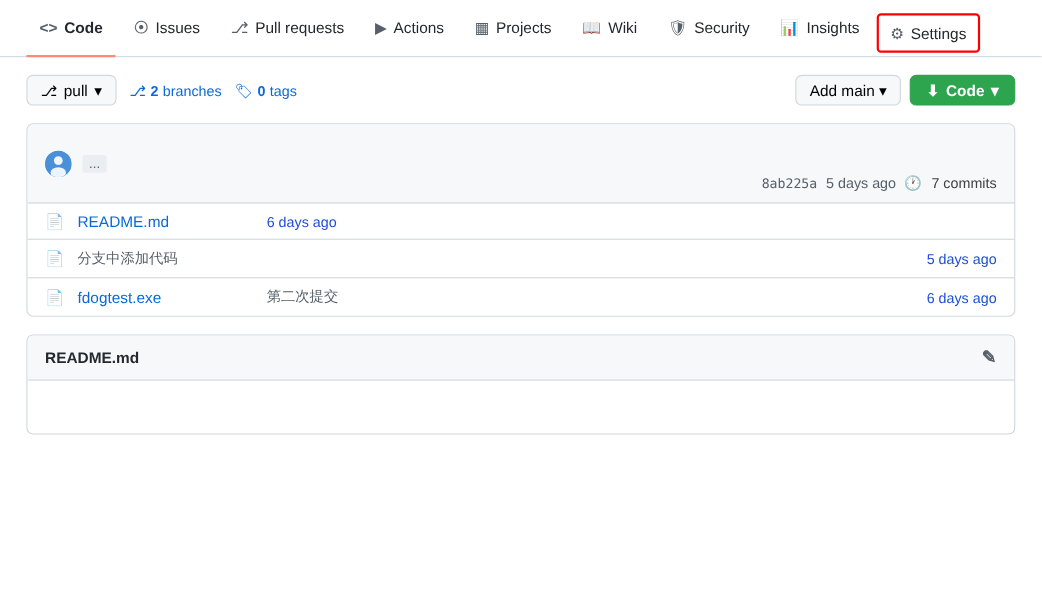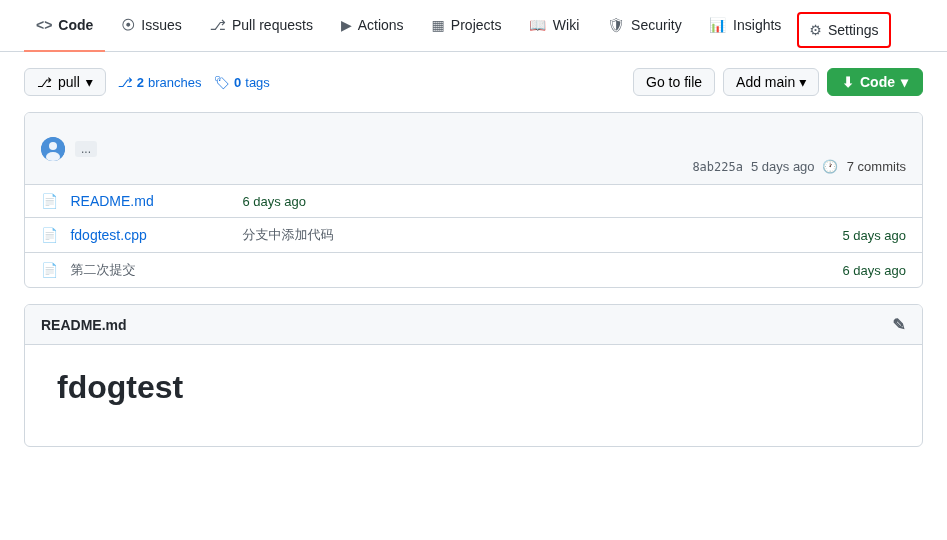--- a/index.html
+++ b/index.html
@@ -136,21 +136,21 @@
       display: flex;
       align-items: center;
       padding: 8px 16px;
       border-bottom: 1px solid #d0d7de;
       gap: 12px;
     }
     .file-row:last-child { border-bottom: none; }
     .file-icon { color: #57606a; font-size: 14px; min-width: 16px; }
     .file-name { color: #0969da; cursor: pointer; min-width: 160px; font-size: 14px; }
     .file-commit { flex: 1; color: #57606a; font-size: 13px; }
-    .file-time { color: #14532d; font-size: 13px; white-space: nowrap; }
+    .file-time { color: #1d4ed8; font-size: 13px; white-space: nowrap; }
 
     
     .readme-section {
       margin: 16px 24px;
       border: 1px solid #d0d7de;
       border-radius: 6px;
       overflow: hidden;
     }
     .readme-header {
       display: flex;
@@ -222,23 +222,20 @@
       <span>branches</span>
     </a>
     <a class="meta-link">
       <span>🏷</span>
       <strong>0</strong>
       <span>tags</span>
     </a>
   </div>
   <div class="toolbar-right">
     <button class="btn-outline">
-      <span>Go to file</span>
-    </button>
-    <button class="btn-outline">
       <span>Add main</span>
       <span>▾</span>
     </button>
     <button class="btn-green">
       <span>⬇</span>
       <span>Code</span>
       <span>▾</span>
     </button>
   </div>
 </div>
@@ -264,32 +261,31 @@
     </div>
   </div>
 
   <div class="file-row">
     <span class="file-icon">📄</span>
     <a class="file-name">README.md</a>
     <span class="file-time">6 days ago</span>
   </div>
   <div class="file-row">
     <span class="file-icon">📄</span>
-    <a class="file-name">fdogtest.cpp</a>
     <span class="file-commit">分支中添加代码</span>
     <span class="file-time">5 days ago</span>
   </div>
   <div class="file-row">
     <span class="file-icon">📄</span>
+    <a class="file-name">fdogtest.exe</a>
     <span class="file-commit">第二次提交</span>
     <span class="file-time">6 days ago</span>
   </div>
 </div>
 
 <div class="readme-section">
   <div class="readme-header">
     <span>README.md</span>
     <span class="edit-icon">✎</span>
   </div>
   <div class="readme-content">
-    <div class="readme-title">fdogtest</div>
   </div>
 </div>
 
 </body></html>

